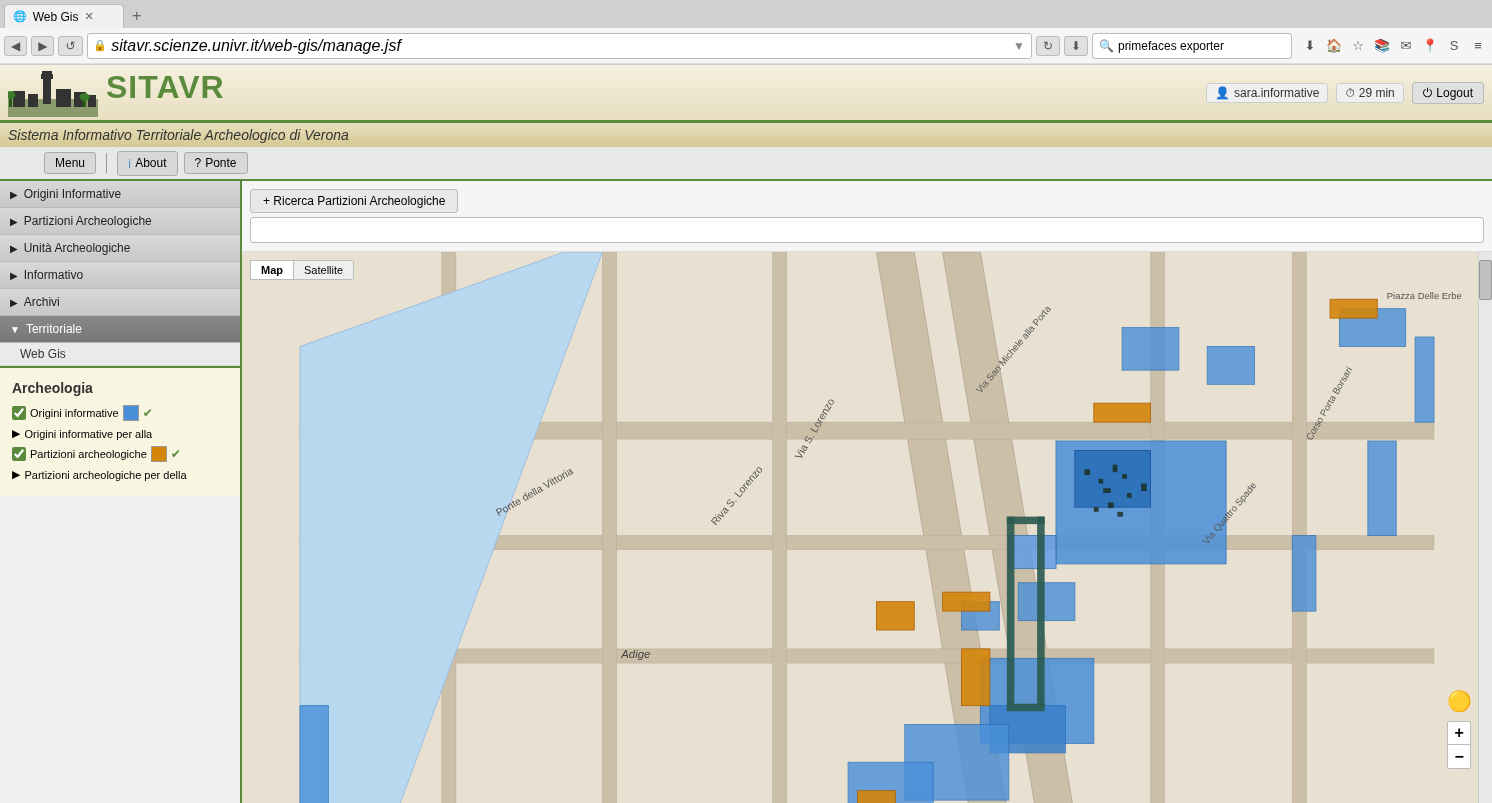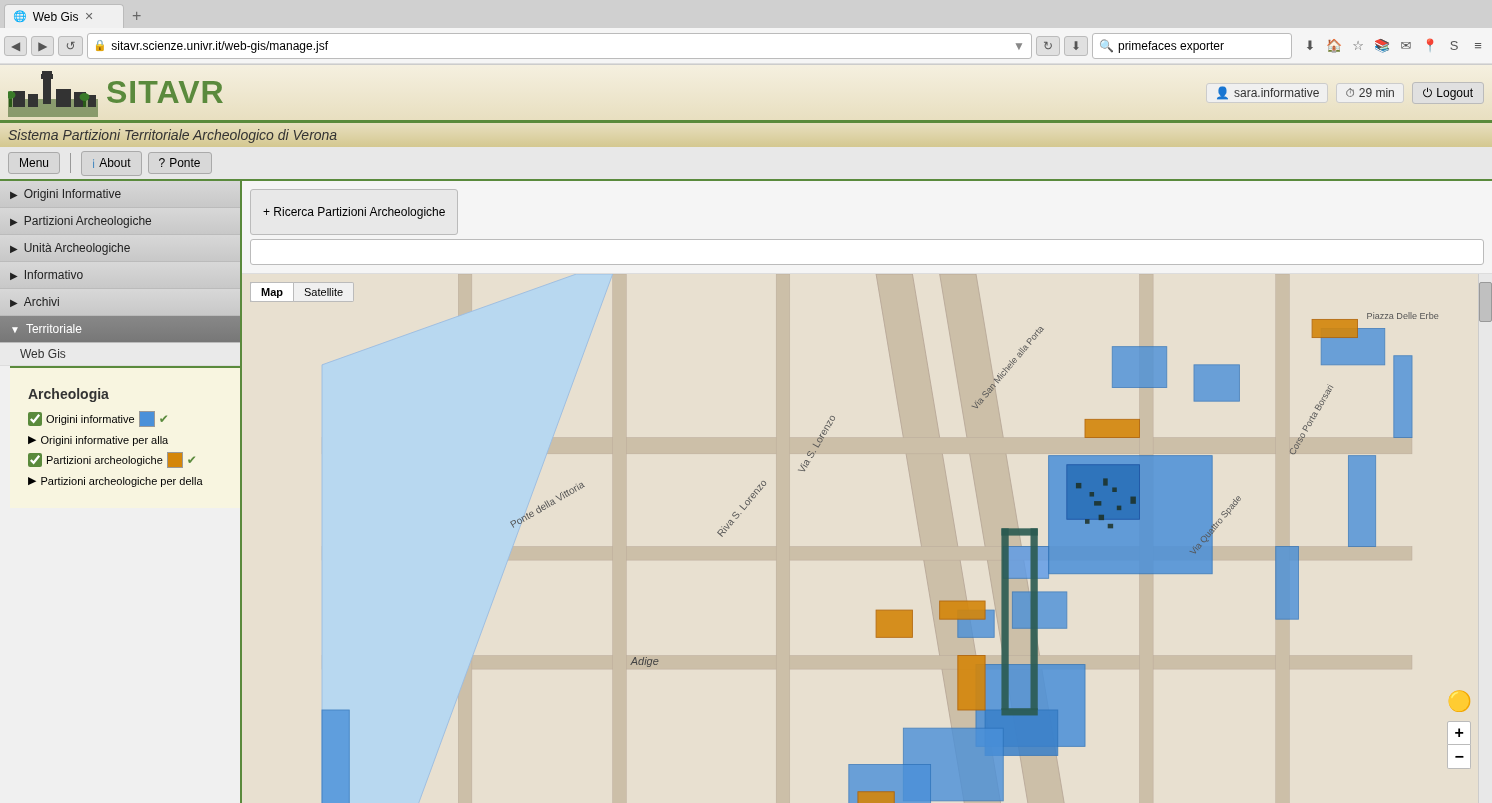--- a/index.html
+++ b/index.html
@@ -7,70 +7,70 @@
 
     
     .browser-chrome { background: #e8e8e8; border-bottom: 1px solid #ccc; }
     .tab-bar { display: flex; align-items: center; background: #d0d0d0; height: 28px; padding: 4px 0 0 4px; }
     .tab { display: flex; align-items: center; background: #f0f0f0; border: 1px solid #bbb; border-bottom: none; border-radius: 4px 4px 0 0; padding: 0 8px; height: 24px; font-size: 12px; gap: 6px; min-width: 120px; }
     .tab-close { cursor: pointer; color: #666; font-size: 11px; }
     .tab-new { background: none; border: none; padding: 4px 8px; cursor: pointer; font-size: 16px; color: #666; }
     .nav-bar { display: flex; align-items: center; background: #f5f5f5; border-bottom: 1px solid #ddd; padding: 4px; gap: 4px; height: 36px; }
     .nav-btn { background: #e0e0e0; border: 1px solid #bbb; border-radius: 3px; padding: 2px 6px; cursor: pointer; font-size: 12px; color: #555; }
     .address-bar { flex: 1; display: flex; align-items: center; background: white; border: 1px solid #bbb; border-radius: 3px; padding: 2px 6px; height: 26px; font-size: 12px; color: #333; gap: 4px; }
-    .address-input { border: none; outline: none; flex: 1; font-size: 12px; }
+    .address-input { border: none; outline: none; flex: 1; font-size: 16px; font-style: italic; }
     .search-bar { display: flex; align-items: center; background: white; border: 1px solid #bbb; border-radius: 3px; padding: 2px 6px; height: 26px; font-size: 12px; width: 200px; gap: 4px; }
     .search-input { border: none; outline: none; flex: 1; font-size: 12px; }
     .toolbar-icons { display: flex; align-items: center; gap: 4px; margin-left: 4px; }
     .toolbar-icon { width: 20px; height: 20px; display: flex; align-items: center; justify-content: center; cursor: pointer; color: #555; font-size: 13px; }
 
     
     .app-header { background: linear-gradient(to bottom, #f5f0e0, #e8dfc0); border-bottom: 3px solid #5a8a3c; display: flex; align-items: center; justify-content: space-between; padding: 4px 8px; height: 58px; }
-    .logo-area { display: flex; align-items: center; gap: 8px; }
+    .logo-area { display: flex; gap: 8px; }
     .logo-title { font-size: 32px; font-weight: bold; color: #5a8a3c; letter-spacing: 1px; }
     .user-area { display: flex; align-items: center; gap: 8px; }
     .user-info { display: flex; align-items: center; gap: 4px; background: #f0f0f0; border: 1px solid #ccc; border-radius: 3px; padding: 2px 8px; font-size: 12px; color: #333; }
     .timer-info { display: flex; align-items: center; gap: 4px; background: #f0f0f0; border: 1px solid #ccc; border-radius: 3px; padding: 2px 8px; font-size: 12px; color: #333; }
     .logout-btn { background: #e0e0e0; border: 1px solid #bbb; border-radius: 3px; padding: 3px 10px; cursor: pointer; font-size: 12px; display: flex; align-items: center; gap: 4px; }
 
     
     .subtitle-bar { background: linear-gradient(to bottom, #e8dfc0, #d4c890); padding: 4px 8px; }
     .subtitle-text { font-size: 14px; font-style: italic; color: #333; }
 
     
     .menu-bar { background: #e8e8e8; border-bottom: 2px solid #5a8a3c; padding: 4px 8px; display: flex; align-items: center; gap: 6px; height: 34px; }
-    .menu-btn { background: #d8d8d8; border: 1px solid #aaa; border-radius: 3px; padding: 3px 10px; cursor: pointer; font-size: 12px; display: flex; gap: 4px; }
+    .menu-btn { background: #d8d8d8; border: 1px solid #aaa; border-radius: 3px; padding: 3px 10px; cursor: pointer; font-size: 12px; display: flex; gap: 4px; margin-left: 36px; }
     .divider-v { width: 1px; height: 20px; background: #999; margin: 0 4px; }
     .about-btn { background: #d8d8d8; border: 1px solid #aaa; border-radius: 3px; padding: 3px 10px; cursor: pointer; font-size: 12px; display: flex; align-items: center; gap: 4px; }
     .help-btn { background: #d8d8d8; border: 1px solid #aaa; border-radius: 3px; padding: 3px 10px; cursor: pointer; font-size: 12px; display: flex; align-items: center; gap: 4px; }
 
     
     .main-content { display: flex; height: calc(100vh - 165px); }
 
     
     .sidebar { width: 242px; min-width: 242px; background: #f0f0f0; border-right: 2px solid #5a8a3c; overflow-y: auto; display: flex; flex-direction: column; }
     .sidebar-nav { flex: 0 0 auto; }
     .sidebar-item { display: flex; align-items: center; background: linear-gradient(to bottom, #d8d8d8, #c8c8c8); border-bottom: 1px solid #bbb; padding: 6px 10px; cursor: pointer; font-size: 12px; color: #222; gap: 6px; }
     .sidebar-item-active { background: linear-gradient(to bottom, #888, #777); color: white; }
     .sidebar-sub { padding: 4px 10px 4px 20px; background: #eaeaea; font-size: 12px; color: #333; cursor: pointer; border-bottom: 1px solid #ddd; }
     .chevron { font-size: 10px; }
 
     
-    .archeologia-panel { background: #f8f5e0; border-top: 2px solid #5a8a3c; padding: 18px; margin-left: 10px; }
+    .archeologia-panel { background: #f8f5e0; border-top: 2px solid #5a8a3c; padding: 12px; }
     .archeologia-title { font-size: 14px; font-weight: bold; color: #333; margin-bottom: 6px; }
     .layer-item { display: flex; align-items: center; gap: 4px; padding: 3px 0; font-size: 11px; }
     .layer-checkbox { width: 14px; height: 14px; accent-color: #5a8a3c; }
     .layer-color { width: 16px; height: 16px; border: 1px solid #999; display: inline-block; }
     .layer-check-icon { color: #5a8a3c; font-size: 12px; }
     .layer-expand { display: flex; align-items: center; gap: 4px; padding: 3px 0; font-size: 11px; cursor: pointer; }
 
     
     .map-area { flex: 1; background: #e8e0d0; position: relative; overflow: hidden; }
     .map-header { padding: 8px; background: #f5f5f5; border-bottom: 1px solid #ddd; display: flex; flex-direction: column; gap: 4px; }
-    .search-partition-btn { background: #e8e8e8; border: 1px solid #bbb; border-radius: 3px; padding: 15px 12px; cursor: pointer; font-size: 12px; display: flex; align-items: center; gap: 4px; width: fit-content; }
+    .search-partition-btn { background: #e8e8e8; border: 1px solid #bbb; border-radius: 3px; padding: 4px 12px; cursor: pointer; font-size: 12px; display: flex; align-items: center; gap: 4px; width: fit-content; }
     .search-partition-input { width: 100%; height: 26px; border: 1px solid #bbb; border-radius: 3px; padding: 2px 8px; font-size: 12px; background: white; }
     .map-container { position: relative; flex: 1; height: calc(100% - 80px); }
     .map-toggle { position: absolute; top: 8px; left: 8px; display: flex; z-index: 10; }
     .map-toggle-btn { background: white; border: 1px solid #bbb; padding: 3px 8px; font-size: 11px; cursor: pointer; }
     .map-toggle-btn.active { background: #f0f0f0; font-weight: bold; }
   </style>
 </head>
 <body>
 
 <div class="browser-chrome">
@@ -144,21 +144,21 @@
       <span>29 min</span>
     </div>
     <button class="logout-btn">
       <span>⏻</span>
       <span>Logout</span>
     </button>
   </div>
 </div>
 
 <div class="subtitle-bar">
-  <span class="subtitle-text">Sistema Partizioni Territoriale Archeologico di Verona</span>
+  <span class="subtitle-text">Sistema Informativo Territoriale Archeologico di Verona</span>
 </div>
 
 <div class="menu-bar">
   <button class="menu-btn">
     <span>Menu</span>
   </button>
   <div class="divider-v"></div>
   <button class="about-btn">
     <span style="color:#4a8ac0;">ℹ</span>
     <span>About</span>

